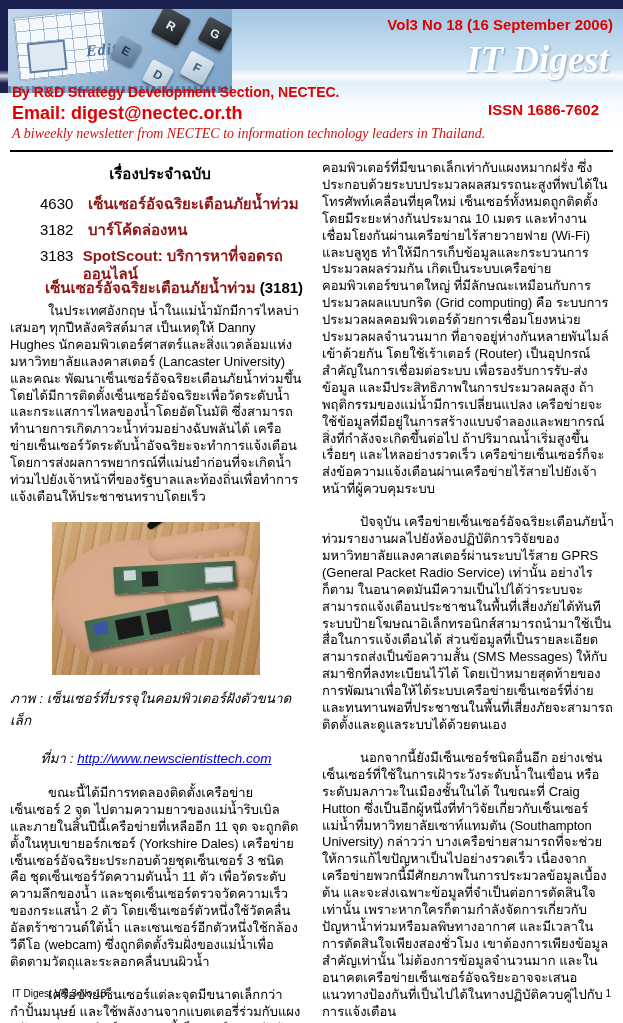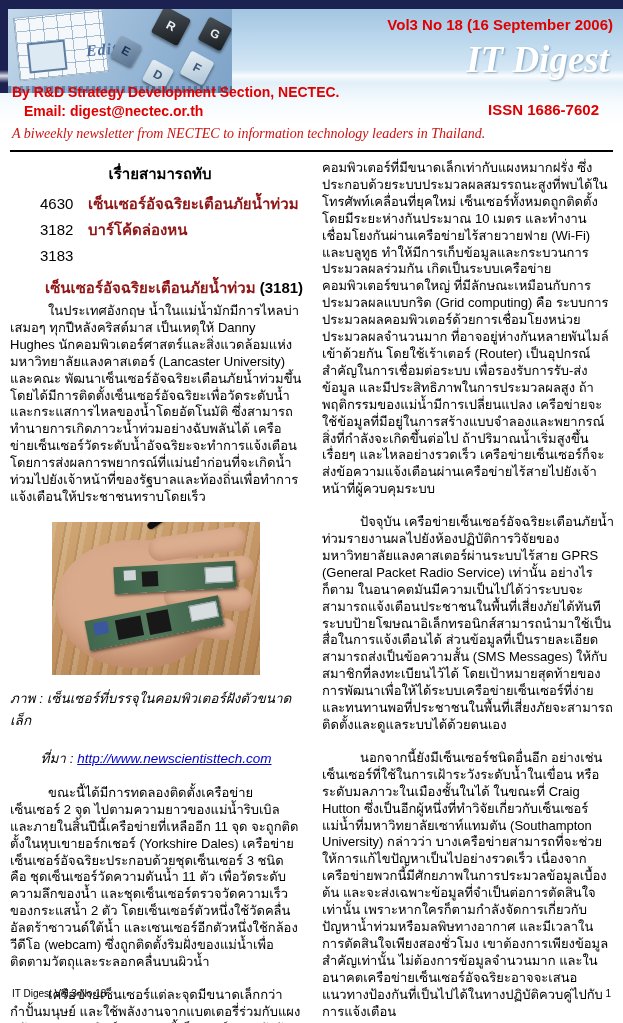--- a/index.html
+++ b/index.html
@@ -30,21 +30,21 @@
   .key-dark{background:linear-gradient(145deg,#4a5258,#181c20);color:#e8eef2;}
   .key-mid{background:linear-gradient(145deg,#8fa8c2,#5a7492);color:#16314e;}
   .key-light{background:linear-gradient(145deg,#e6eef4,#aec4d6);color:#3a5674;}
   .pixel-band{position:absolute;left:0;bottom:0;width:224px;height:7px;opacity:.55;
               background:repeating-linear-gradient(90deg,#2e4d79 0 3px,#7fa3c6 3px 6px);}
 
   .issue-line{position:absolute;right:10px;top:16px;font-size:15px;font-weight:bold;color:#e00000;margin-left:47px;}
   .logo-text{position:absolute;right:14px;top:38px;font:italic bold 37px "Liberation Serif",serif;color:#ffffff;
              text-shadow:1px 1px 2px rgba(60,100,140,.55);}
   .byline{position:absolute;left:12px;top:84px;font-size:14px;font-weight:bold;color:#e00000;}
-  .email-line{position:absolute;left:24px;top:103px;font-size:14px;font-weight:bold;color:#e00000;}
+  .email-line{position:absolute;left:12px;top:103px;font-size:18px;font-weight:bold;color:#e00000;}
   .issn{position:absolute;right:24px;top:101px;font-size:15px;font-weight:bold;color:#e00000;}
   .tagline{position:absolute;left:12px;top:126px;font:italic 14px "Liberation Serif",serif;color:#cc1111;}
   .rule{position:absolute;left:10px;top:150px;width:603px;height:2px;background:#000;}
 
   
   .toc{position:absolute;left:10px;top:162px;width:300px;}
   .toc-heading{text-align:center;font-size:15px;font-weight:bold;color:#000;margin-bottom:9px;}
   .toc-row{display:flex;margin-bottom:8px;padding-left:30px;font-size:15px;line-height:18px;}
   .toc-num{width:48px;color:#000;}
   .toc-title{font-weight:bold;color:#8f1414;}
@@ -121,31 +121,32 @@
     <div class="logo-text">IT Digest</div>
     <div class="byline">By R&amp;D Strategy Development Section, NECTEC.</div>
     <div class="email-line">Email: digest@nectec.or.th</div>
     <div class="issn">ISSN 1686-7602</div>
   </div>
 
   <div class="tagline">A biweekly newsletter from NECTEC to information technology leaders in Thailand.</div>
   <div class="rule"></div>
 
   <div class="toc">
-    <div class="toc-heading">เรื่ายสามารถทับ</div>
+    <div class="toc-heading">เรื่องประจำฉบับ</div>
     <div class="toc-row">
       <span class="toc-num">4630</span>
       <span class="toc-title">เซ็นเซอร์อัจฉริยะเตือนภัยน้ำท่วม</span>
     </div>
     <div class="toc-row">
       <span class="toc-num">3182</span>
       <span class="toc-title">บาร์โค้ดล่องหน</span>
     </div>
     <div class="toc-row">
       <span class="toc-num">3183</span>
+      <span class="toc-title">SpotScout: บริการหาที่จอดรถออนไลน์</span>
     </div>
   </div>
 
   <div class="section-heading">
     <span>เซ็นเซอร์อัจฉริยะเตือนภัยน้ำท่วม</span><span class="num"> (3181)</span>
   </div>
 
   <div class="col col-left">
     <p class="indent">ในประเทศอังกฤษ น้ำในแม่น้ำมักมีการไหลบ่าเสมอๆ ทุกปีหลังคริสต์มาส เป็นเหตุให้ Danny Hughes นักคอมพิวเตอร์ศาสตร์และสิ่งแวดล้อมแห่งมหาวิทยาลัยแลงคาสเตอร์ (Lancaster University) และคณะ พัฒนาเซ็นเซอร์อัจฉริยะเตือนภัยน้ำท่วมขึ้น โดยได้มีการติดตั้งเซ็นเซอร์อัจฉริยะเพื่อวัดระดับน้ำ และกระแสการไหลของน้ำโดยอัตโนมัติ  ซึ่งสามารถทำนายการเกิดภาวะน้ำท่วมอย่างฉับพลันได้  เครือข่ายเซ็นเซอร์วัดระดับน้ำอัจฉริยะจะทำการแจ้งเตือนโดยการส่งผลการพยากรณ์ที่แม่นยำก่อนที่จะเกิดน้ำท่วมไปยังเจ้าหน้าที่ของรัฐบาลและท้องถิ่นเพื่อทำการแจ้งเตือนให้ประชาชนทราบโดยเร็ว</p>
 

